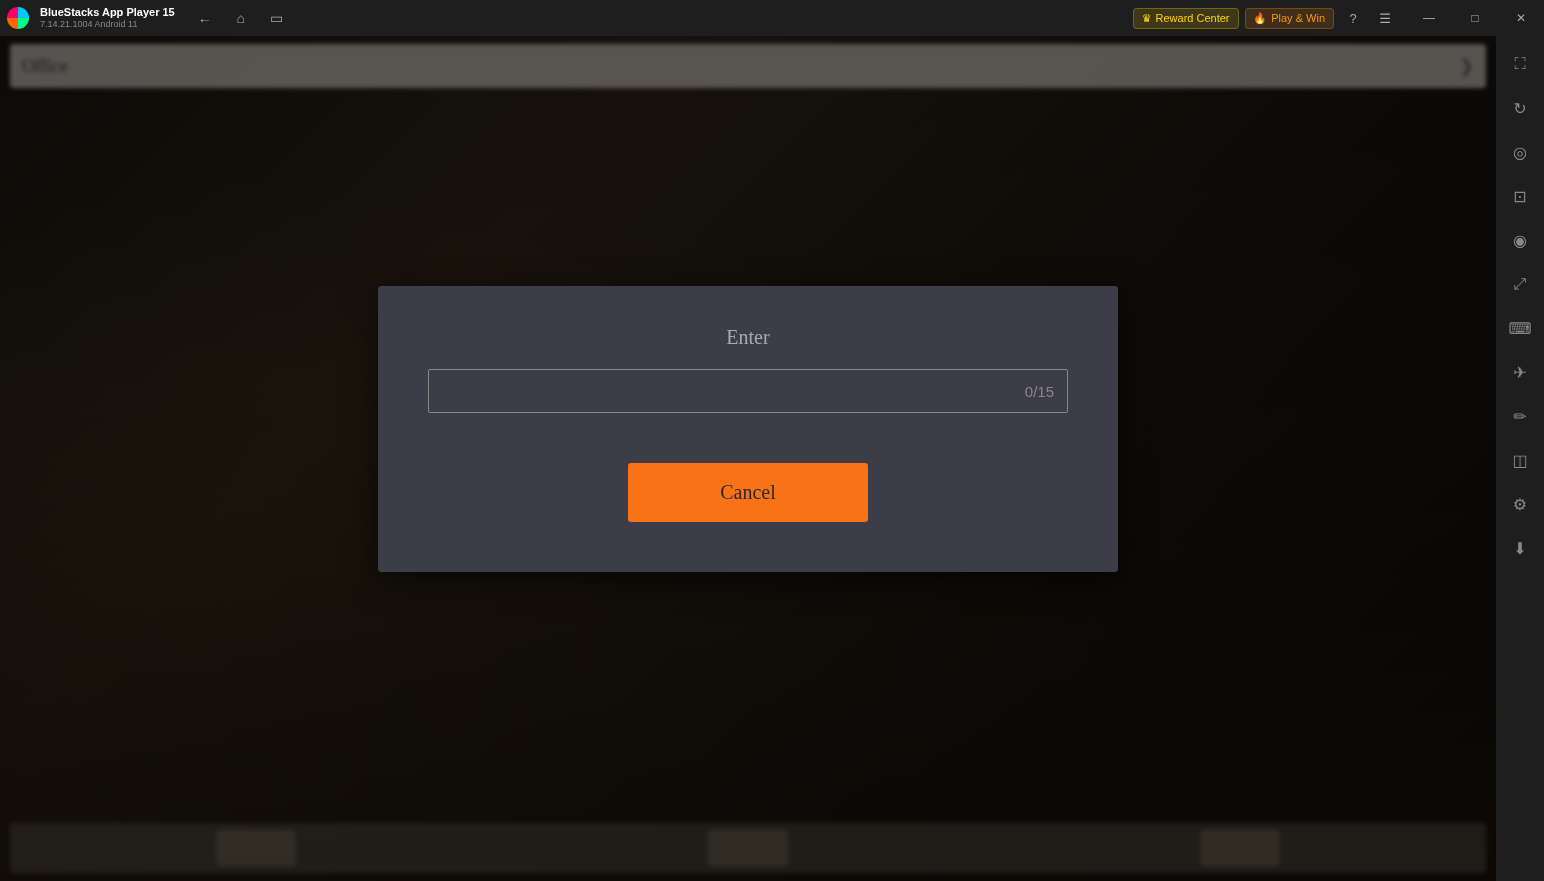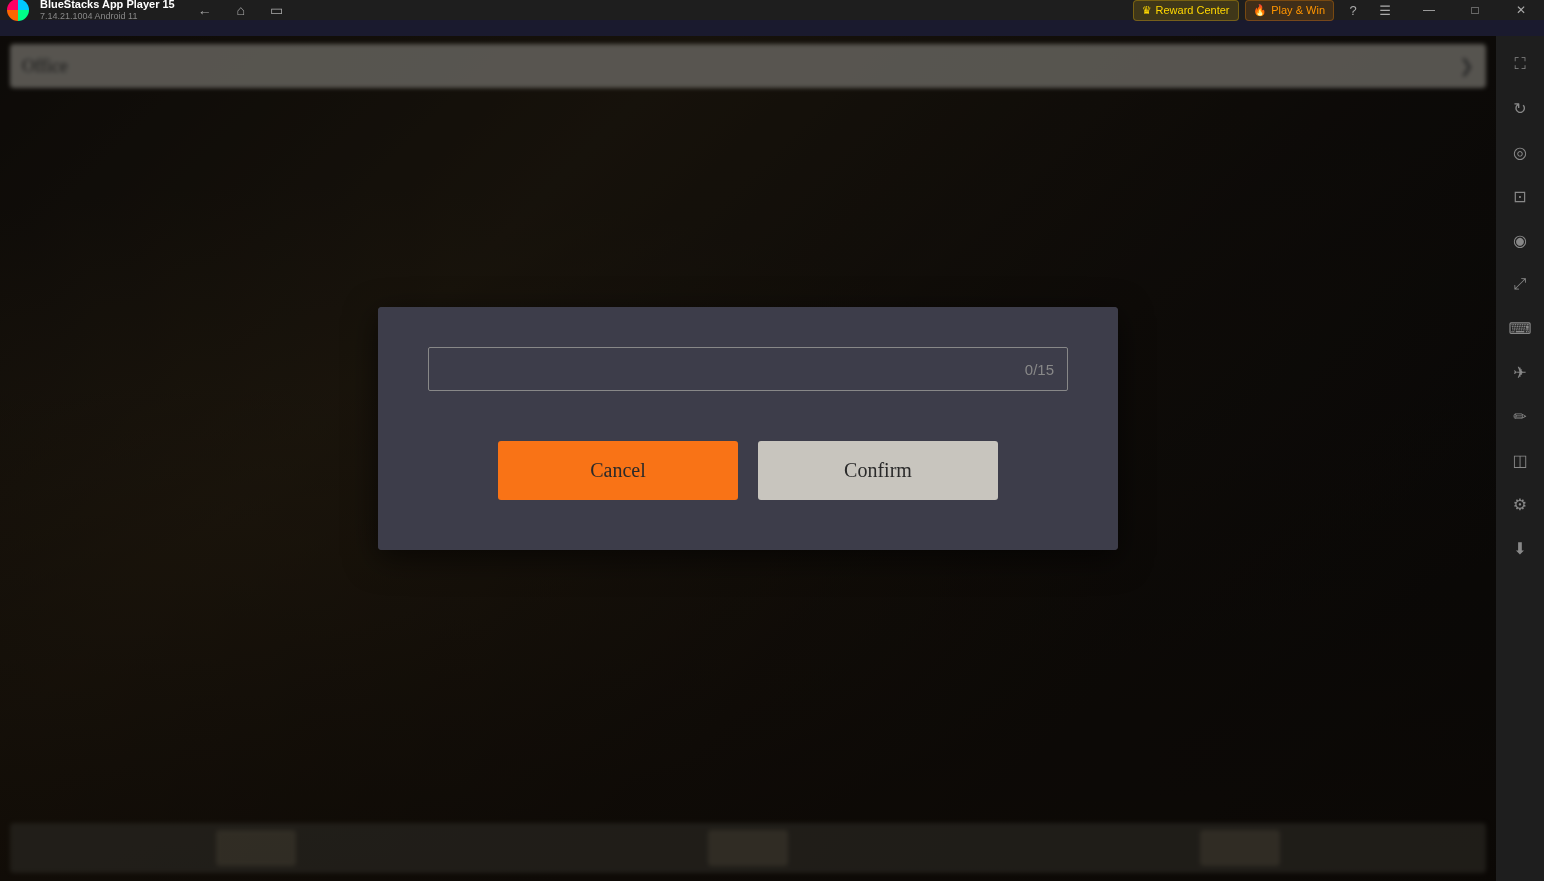--- a/index.html
+++ b/index.html
@@ -38,21 +38,21 @@
       height: 500px;
       background: linear-gradient(to bottom, transparent 0%, rgba(30,20,10,0.6) 100%);
     }
 
     
     .titlebar {
       position: absolute;
       top: 0;
       left: 0;
       right: 0;
-      height: 20px;
+      height: 36px;
       background: #1e1e1e;
       display: flex;
       align-items: center;
       z-index: 100;
     }
 
     .titlebar-logo {
       width: 36px;
       height: 36px;
       display: flex;
@@ -448,28 +448,28 @@
       <div class="game-bottom-item"></div>
       <div class="game-bottom-item"></div>
     </div>
   </div>
 
   <div class="dialog-overlay">
     <div class="dialog">
 
 
       <div class="dialog-body">
+        <div class="dialog-enter-label">Enter</div>
 
         <div class="dialog-input-wrap">
           <input type="text" class="dialog-input" maxlength="15" placeholder="" style="">
           <span class="input-counter">0/15</span>
         </div>
 
         <div class="dialog-buttons">
           <button class="btn-cancel">Cancel</button>
-          <button class="btn-confirm">Confirm</button>
         </div>
       </div>
 
     </div>
   </div>
 
 </div>
 
 </body></html>

